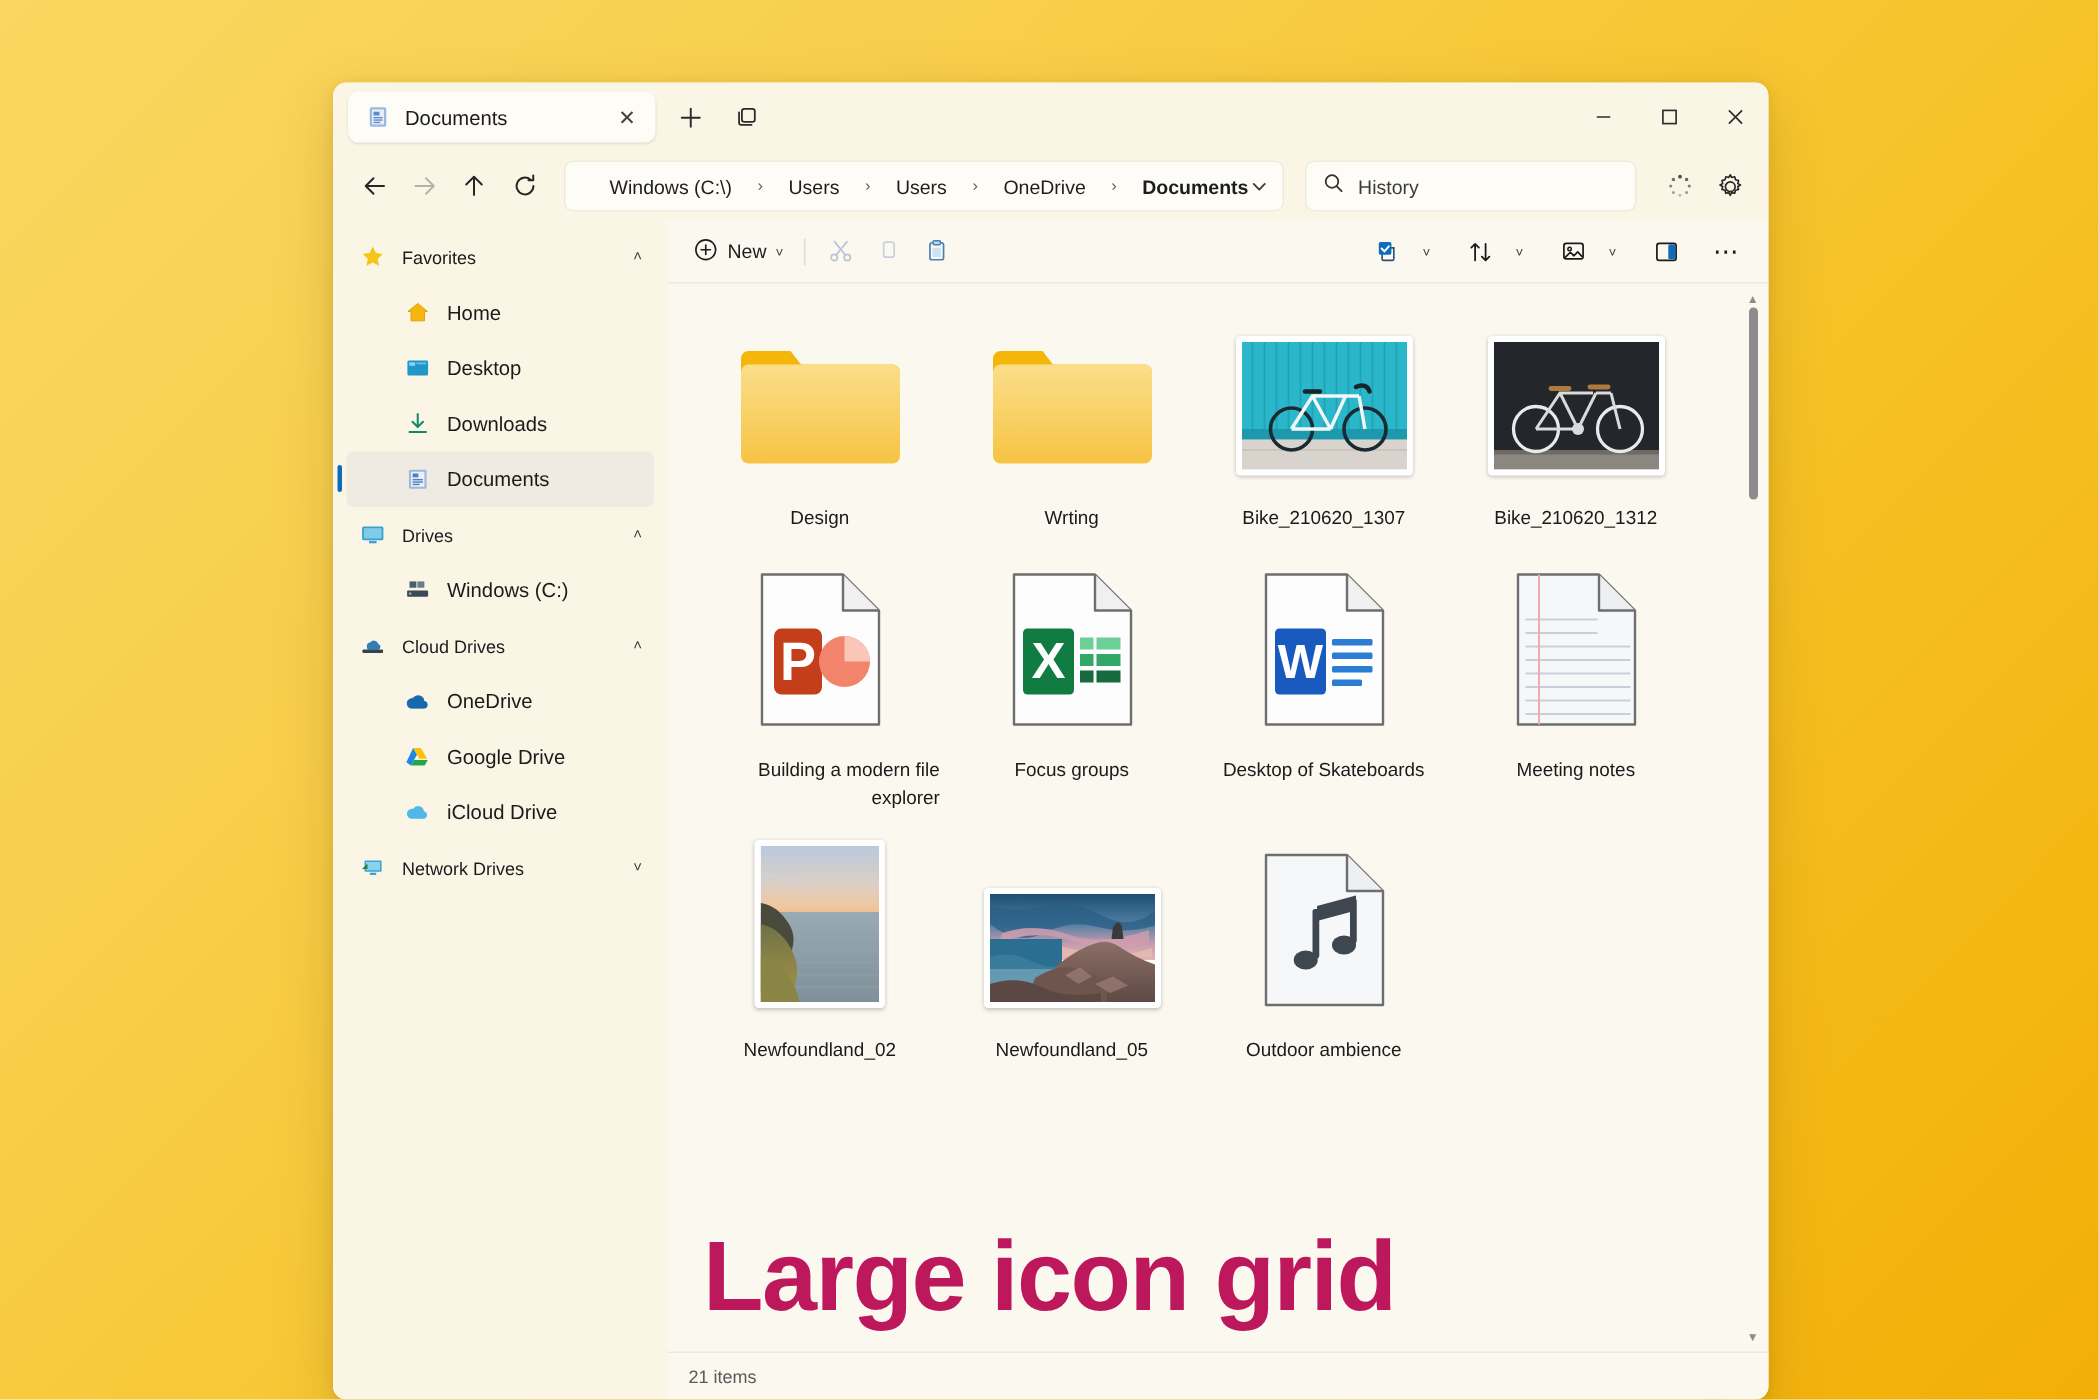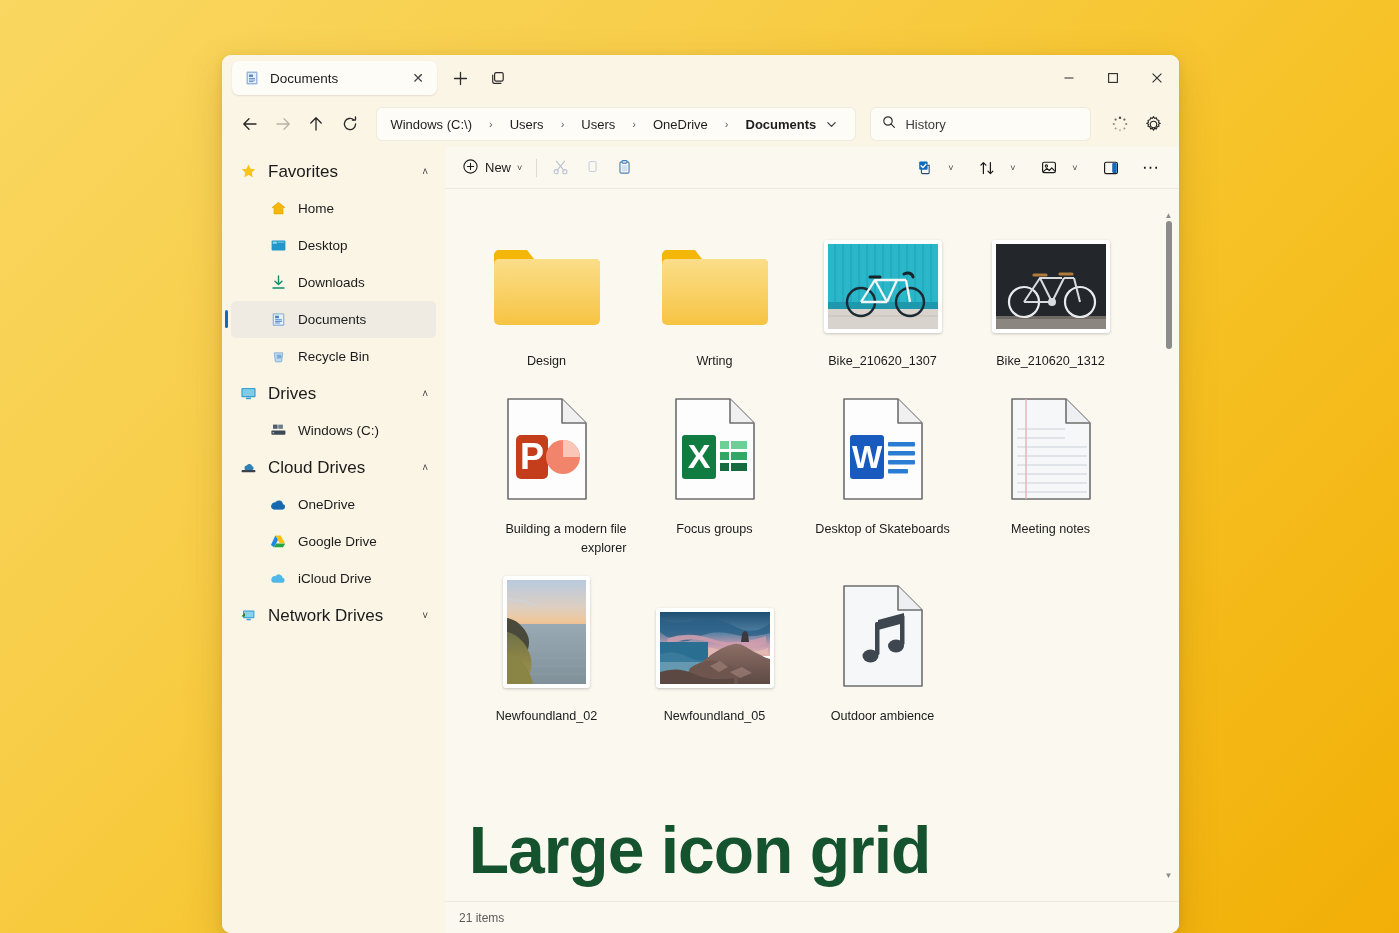--- a/index.html
+++ b/index.html
@@ -81,21 +81,21 @@
   .crumbbar {
     flex: 1 1 auto;
     height: 32px; margin-left: 10px;
     background: #FEFCF7;
     border-radius: 5px;
     display: flex; align-items: center;
     padding: 0 8px 0 13px;
     box-shadow: 0 0 0 1px rgba(0,0,0,.045);
     max-width: 478px;
   }
-  .crumbs { display:flex; align-items:center; gap:17px; flex:1; }
+  .crumbs { display:flex; align-items:center; gap:17px; flex:1;margin-left:16px; }
   .crumb { font-size: 13px; color: #1d1d1d; white-space: nowrap; }
   .crumb.current { font-weight: bold; }
   .crumb-sep { font-size: 11px; color: #5a5a5a; }
   .searchbox {
     width: 223px; height: 32px; margin-left: 14px;
     background: #FEFCF7; border-radius: 5px;
     display: flex; align-items: center; gap: 9px;
     padding: 0 11px;
     box-shadow: 0 0 0 1px rgba(0,0,0,.045);
   }
@@ -117,28 +117,28 @@
     border-radius: 5px; position: relative;
     gap: 11px;
   }
   .sb-row.child { padding-left: 38px; }
   .sb-row.selected { background: #EFEBE2; }
   .sb-row.selected::before {
     content: ""; position: absolute; left: -6px; top: 9px;
     width: 3px; height: 18px; border-radius: 2px; background: #0F6CBD;
   }
   .sb-label { font-size: 13.5px; color: #1b1b1b; flex: 1; }
-  .sb-label.group { font-size: 17px; }
+  .sb-label.group { font-size: 12px; }
   .chev { color: #3a3a3a; font-size: 10px; margin-left: auto; }
   .sb-ico { width: 18px; height: 18px; flex:0 0 18px; display:flex; align-items:center; justify-content:center; }
 
   
   .content {
     flex: 1 1 auto; display: flex; flex-direction: column;
-    background: #FBF8F0; min-width: 0; gap: 16px;
+    background: #FBF8F0; min-width: 0;
   }
   .toolbar {
     height: 42px; flex: 0 0 42px;
     display: flex; align-items: center;
     padding: 0 12px 0 10px;
     border-bottom: 1px solid #EFEAE0;
   }
   .tool {
     height: 30px; display: flex; align-items: center;
     gap: 6px; padding: 0 7px; border-radius: 5px;
@@ -198,21 +198,21 @@
     border-top: 1px solid #EFEAE0;
     display: flex; align-items: center; padding-left: 14px;
     background: #FBF8F0;
   }
   .status-txt { font-size: 12px; color: #5a5a5a; }
 
   
   #caption {
     position: absolute; left: 0; right: 0; top: 812px;
     text-align: center;
-    font-size: 66px; font-weight: bold; color: #14532d;
+    font-size: 66px; font-weight: bold; color: #be185d;
     letter-spacing: -1px;
   }
 </style>
 </head>
 <body>
 
 <div id="window">
 
   <div class="titlebar">
     <div class="tab">
@@ -384,29 +384,20 @@
             <rect x="3.8" y="3.3" width="8.4" height="9.4" fill="#EAF0F8"></rect>
             <rect x="4.8" y="4.4" width="3.6" height="2.4" fill="#4E82C4"></rect>
             <rect x="4.8" y="7.8" width="6.4" height=".9" fill="#4E82C4"></rect>
             <rect x="4.8" y="9.3" width="6.4" height=".9" fill="#4E82C4"></rect>
             <rect x="4.8" y="10.8" width="4.4" height=".9" fill="#4E82C4"></rect>
           </svg>
         </span>
         <span class="sb-label">Documents</span>
       </div>
 
-      <div class="sb-row child">
-        <span class="sb-ico">
-          <svg width="17" height="17" viewBox="0 0 17 17">
-            <path d="M4.2 4.8h8.6l-1 8.2a1 1 0 0 1-1 .9H6.2a1 1 0 0 1-1-.9z" fill="#BBD8EE" stroke="#6FA3CF" stroke-width=".7"></path>
-            <path d="M6.3 6.8l1.1 1.9-1.1 1.9h4.4l1.1-1.9-1.1-1.9z" fill="#3D8CC9" opacity=".55"></path>
-          </svg>
-        </span>
-        <span class="sb-label">Recycle Bin</span>
-      </div>
 
       <div class="sb-row">
         <span class="sb-ico">
           <svg width="17" height="17" viewBox="0 0 17 17">
               <rect x="1.4" y="3" width="14.2" height="9.2" rx="1" fill="#3AA0D0"></rect>
               <rect x="2.6" y="4.1" width="11.8" height="6.9" fill="#7FCBE8"></rect>
               <rect x="6" y="12.6" width="5" height="1.6" fill="#3AA0D0"></rect>
             </svg>
         </span>
         <span class="sb-label group">Drives</span>

